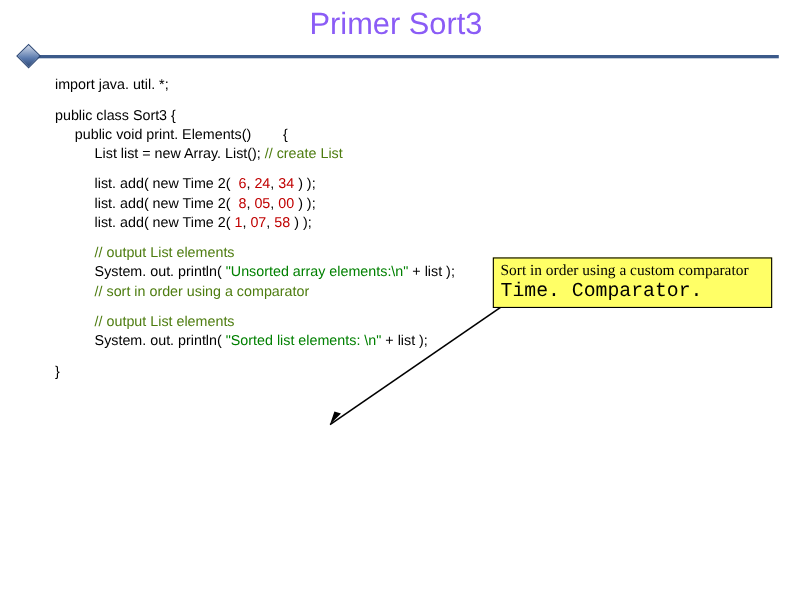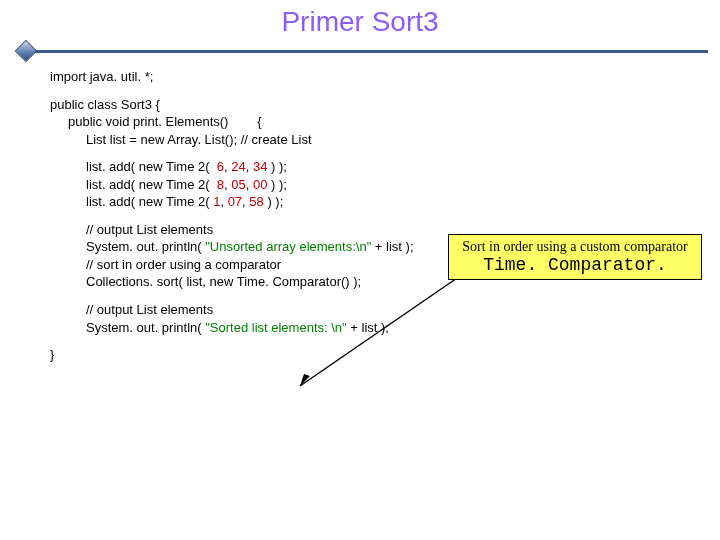--- a/index.html
+++ b/index.html
@@ -46,35 +46,35 @@
   .code-area {
     position: relative;
     padding: 0 16px 0 50px;
     font-size: 13px;
     line-height: 1.35;
     color: #000;
   }
   .code-line { white-space: pre; } 
   .num { color: #c00000; }
   .str { color: #008000; }
-  .cmt { color: #000000; }
+  .cmt { color: #4d7c0f; }
   .blk { margin-top: 10px; }
   .ind1 { padding-left: 18px; }
   .ind2 { padding-left: 36px; }
   .callout {
     position: absolute;
     right: 18px;
     top: 234px;
     width: 240px;
     background: #ffff66;
     border: 1px solid #000;
     padding: 4px 6px;
     font-family: "Times New Roman", Times, serif;
     font-size: 14px;
-    text-align: center;
+    text-align: left;
   }
   .callout .mono {
     font-family: "Courier New", monospace;
     font-size: 18px;
   }
   svg.arrow {
     position: absolute;
     left: 300px;
     top: 276px;
     width: 180px;
@@ -108,21 +108,20 @@
 
   <div class="code-line ind2"><span>list. add( new Time 2(  </span><span class="num">6</span><span>, </span><span class="num">24</span><span>, </span><span class="num">34</span><span> ) );</span></div>
   <div class="code-line ind2"><span>list. add( new Time 2(  </span><span class="num">8</span><span>, </span><span class="num">05</span><span>, </span><span class="num">00</span><span> ) );</span></div>
   <div class="code-line ind2"><span>list. add( new Time 2( </span><span class="num">1</span><span>, </span><span class="num">07</span><span>, </span><span class="num">58</span><span> ) );</span></div>
 
   <div class="blk"></div>
 
   <div class="code-line ind2 cmt">// output List elements</div>
   <div class="code-line ind2"><span>System. out. println( </span><span class="str">"Unsorted array elements:\n"</span><span> + list );</span></div>
   <div class="code-line ind2 cmt">// sort in order using a comparator</div>
-  <div class="code-line ind2">Collections. sort( list, new Time. Comparator() );</div>
 
   <div class="blk"></div>
 
   <div class="code-line ind2 cmt">// output List elements</div>
   <div class="code-line ind2"><span>System. out. println( </span><span class="str">"Sorted list elements: \n"</span><span> + list );</span></div>
 
   <div class="blk"></div>
 
   <div class="code-line">}</div>
 </div>

